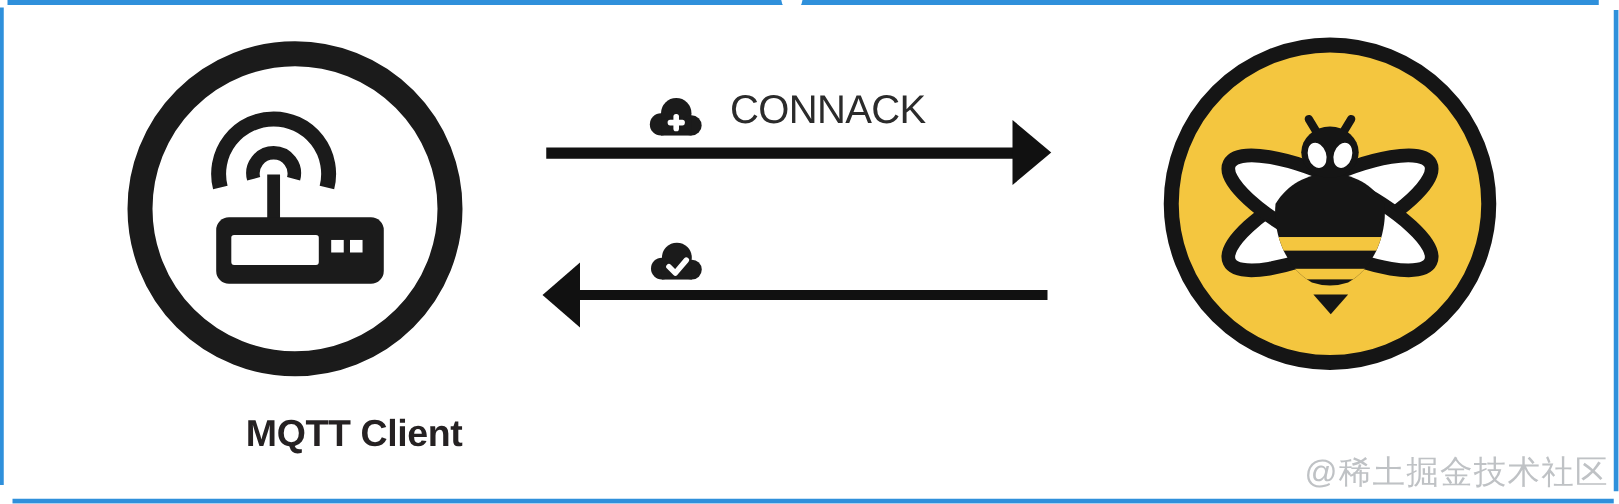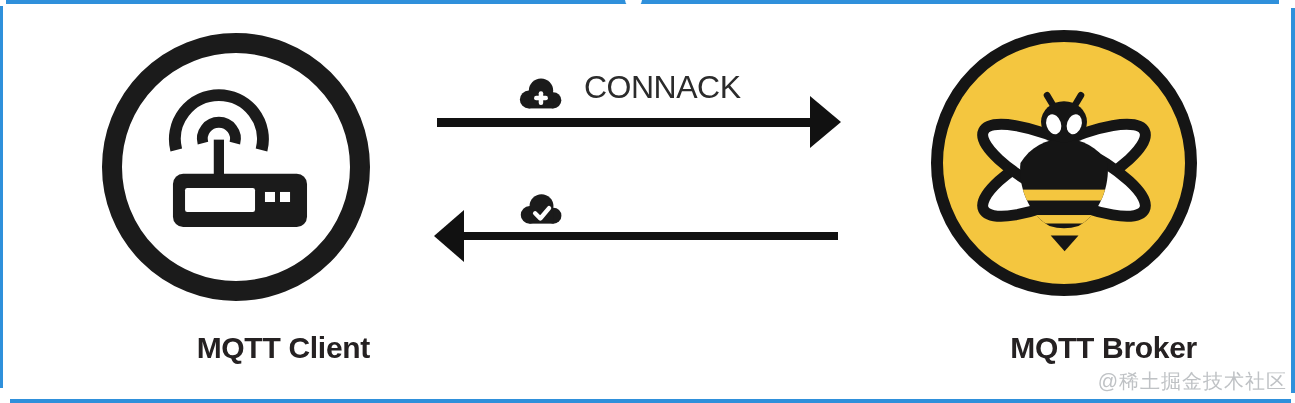--- a/index.html
+++ b/index.html
@@ -43,21 +43,21 @@
   .cloud-plus{left:515px;top:73px;width:52px;height:40px;}
   .cloud-check{left:516px;top:189px;width:51px;height:39px;}
   .shaft{position:absolute;background:#111111;}
   .shaft-connect{left:437px;top:118px;width:376px;height:9px;}
   .shaft-connack{left:460px;top:232px;width:378px;height:8px;}
   .head{position:absolute;width:0;height:0;}
   .head-right{left:810px;top:96px;border-top:26px solid transparent;border-bottom:26px solid transparent;border-left:31px solid #111111;}
   .head-left{left:434px;top:210px;border-top:26px solid transparent;border-bottom:26px solid transparent;border-right:30px solid #111111;}
   
   .watermark{
-    position:absolute;right:8px;bottom:8px;font-size:20px;color:#bfc2c5;
+    position:absolute;right:8px;bottom:8px;font-size:26px;color:#bfc2c5;
     letter-spacing:1px;font-weight:400;
   }
 </style>
 </head>
 <body>
 
 <div class="canvas">
 
   <div class="frame frame-top"></div>
   <div class="frame-notch"></div>
@@ -124,17 +124,16 @@
 
       <polygon points="89,160 112,160 100.5,173" fill="#151515"></polygon>
 
       <line x1="92" y1="54" x2="86" y2="44" stroke="#151515" stroke-width="5.5" stroke-linecap="round"></line>
       <line x1="108" y1="54" x2="114" y2="44" stroke="#151515" stroke-width="5.5" stroke-linecap="round"></line>
       <ellipse cx="100" cy="66" rx="19" ry="17" fill="#151515"></ellipse>
       <ellipse cx="91.5" cy="68" rx="6" ry="8.5" fill="#ffffff" transform="rotate(-18 91.5 68)"></ellipse>
       <ellipse cx="108.5" cy="68" rx="6" ry="8.5" fill="#ffffff" transform="rotate(18 108.5 68)"></ellipse>
     </svg>
   </div>
-  <div class="node-label broker-label">MQTT Broker</div>
 
   <div class="watermark">@稀土掘金技术社区</div>
 
 </div>
 
 </body></html>

